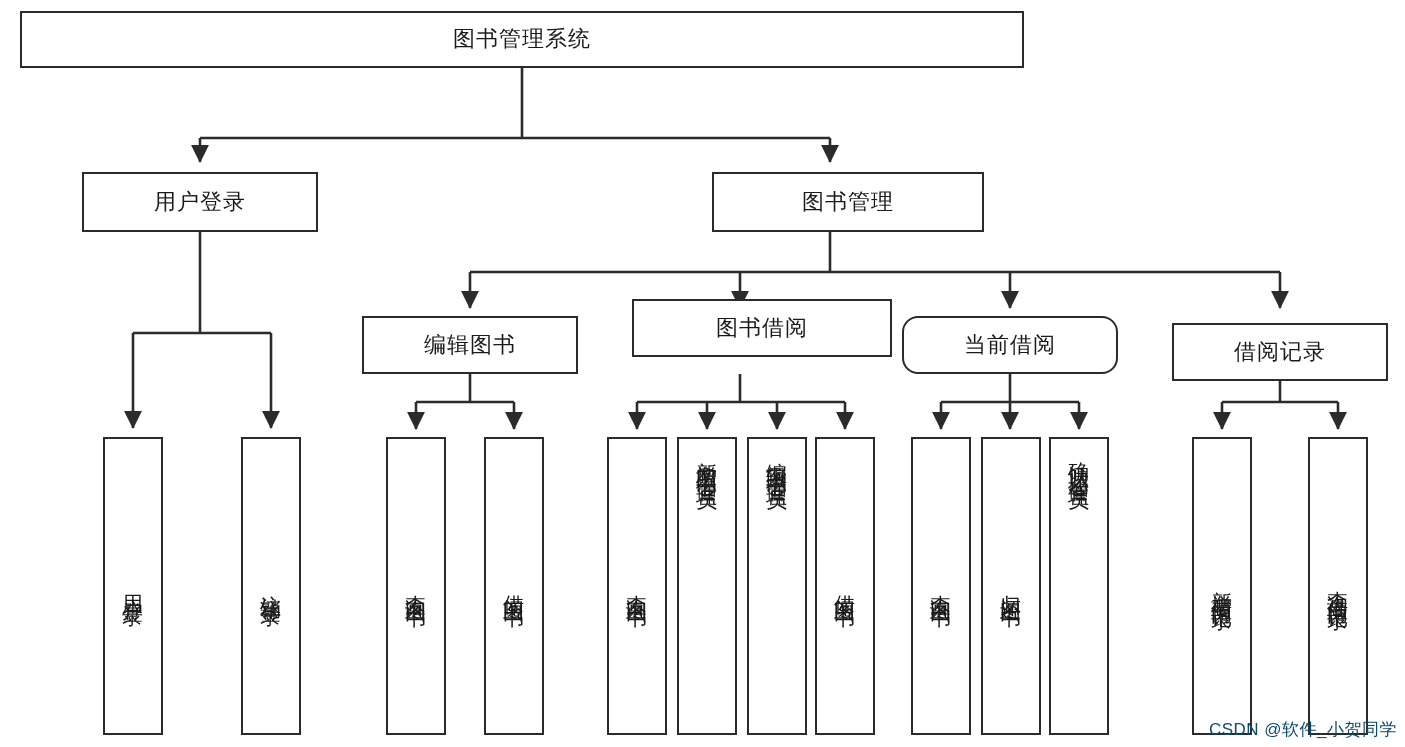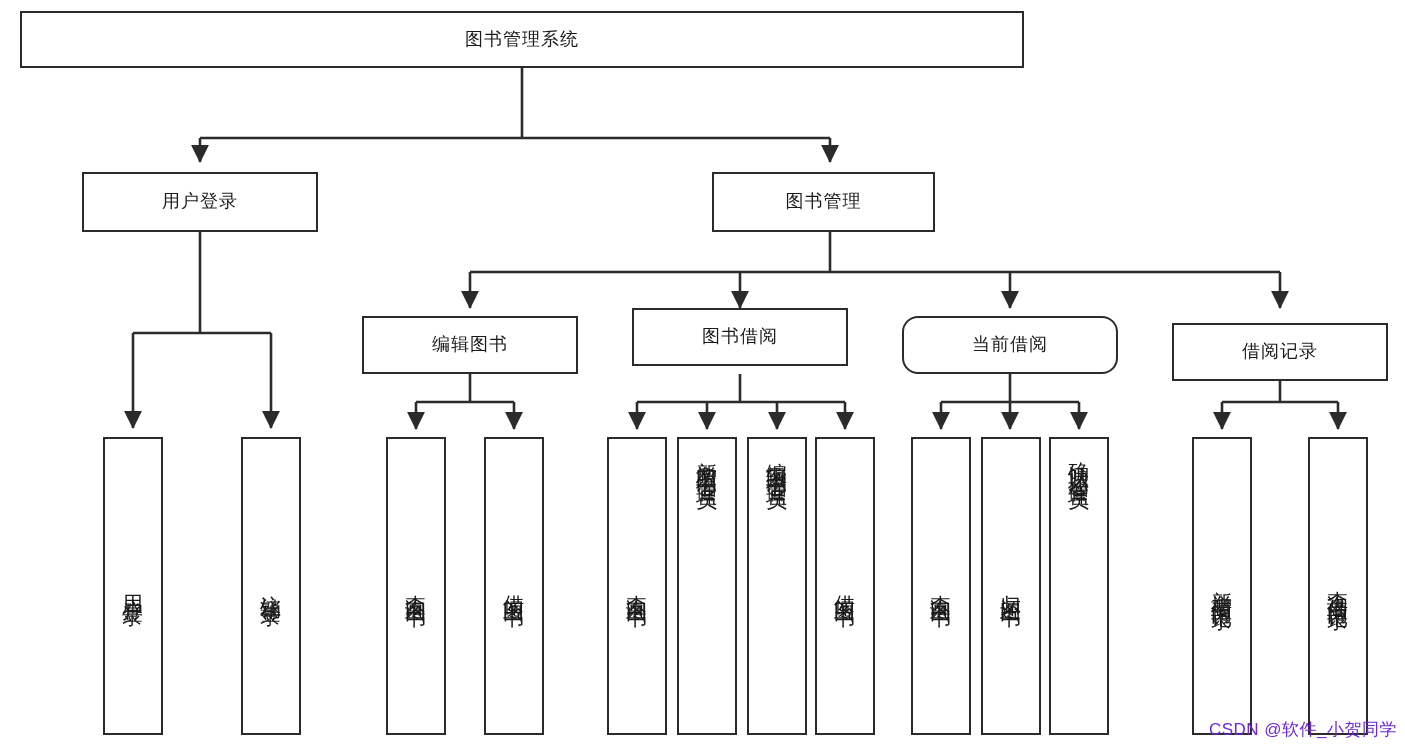--- a/index.html
+++ b/index.html
@@ -31,21 +31,21 @@
     position: absolute;
     box-sizing: border-box;
     border: 2.5px solid #2b2b2b;
     background: #ffffff;
     display: flex;
     align-items: center;
     justify-content: center;
     color: #1a1a1a;
   }
   .node-h .node-label {
-    font-size: 18px;
+    font-size: 22px;
     letter-spacing: 1px;
     line-height: 1.2;
     white-space: nowrap;
   }
   .node-v {
     align-items: flex-start;
     justify-content: center;
     padding-top: 6px;
   }
   .node-v .node-label {
@@ -58,21 +58,21 @@
   }
   .node-v.centered {
     align-items: center;
     padding-top: 0;
   }
   .watermark {
     position: absolute;
     right: 8px;
     bottom: 6px;
     font-size: 17px;
-    color: #6d28d9;
+    color: #0c4a6e;
     letter-spacing: 0.5px;
     white-space: nowrap;
   }
 </style>
 </head>
 <body>
 
 <div id="diagram-root">
 
   <svg class="connectors" viewBox="0 0 1405 747" xmlns="http://www.w3.org/2000/svg">
@@ -125,28 +125,28 @@
     </g>
   </svg>
 
   <div class="node node-h" style="left:20px; top:11px; width:1004px; height:57px;">
     <span class="node-label">图书管理系统</span>
   </div>
 
   <div class="node node-h" style="left:82px; top:172px; width:236px; height:60px;">
     <span class="node-label">用户登录</span>
   </div>
-  <div class="node node-h" style="left:712px; top:172px; width:223px; height:60px;">
+  <div class="node node-h" style="left:712px; top:172px; width:272px; height:60px;">
     <span class="node-label">图书管理</span>
   </div>
 
   <div class="node node-h" style="left:362px; top:316px; width:216px; height:58px;">
     <span class="node-label">编辑图书</span>
   </div>
-  <div class="node node-h" style="left:632px; top:308px; width:216px; height:58px;">
+  <div class="node node-h" style="left:632px; top:299px; width:260px; height:58px;">
     <span class="node-label">图书借阅</span>
   </div>
   <div class="node node-h" style="left:902px; top:316px; width:216px; height:58px;border-radius:16px;">
     <span class="node-label">当前借阅</span>
   </div>
   <div class="node node-h" style="left:1172px; top:316px; width:216px; height:58px;margin-top:7px;">
     <span class="node-label">借阅记录</span>
   </div>
 
   <div class="node node-v centered" style="left:103px; top:437px; width:60px; height:298px;">

